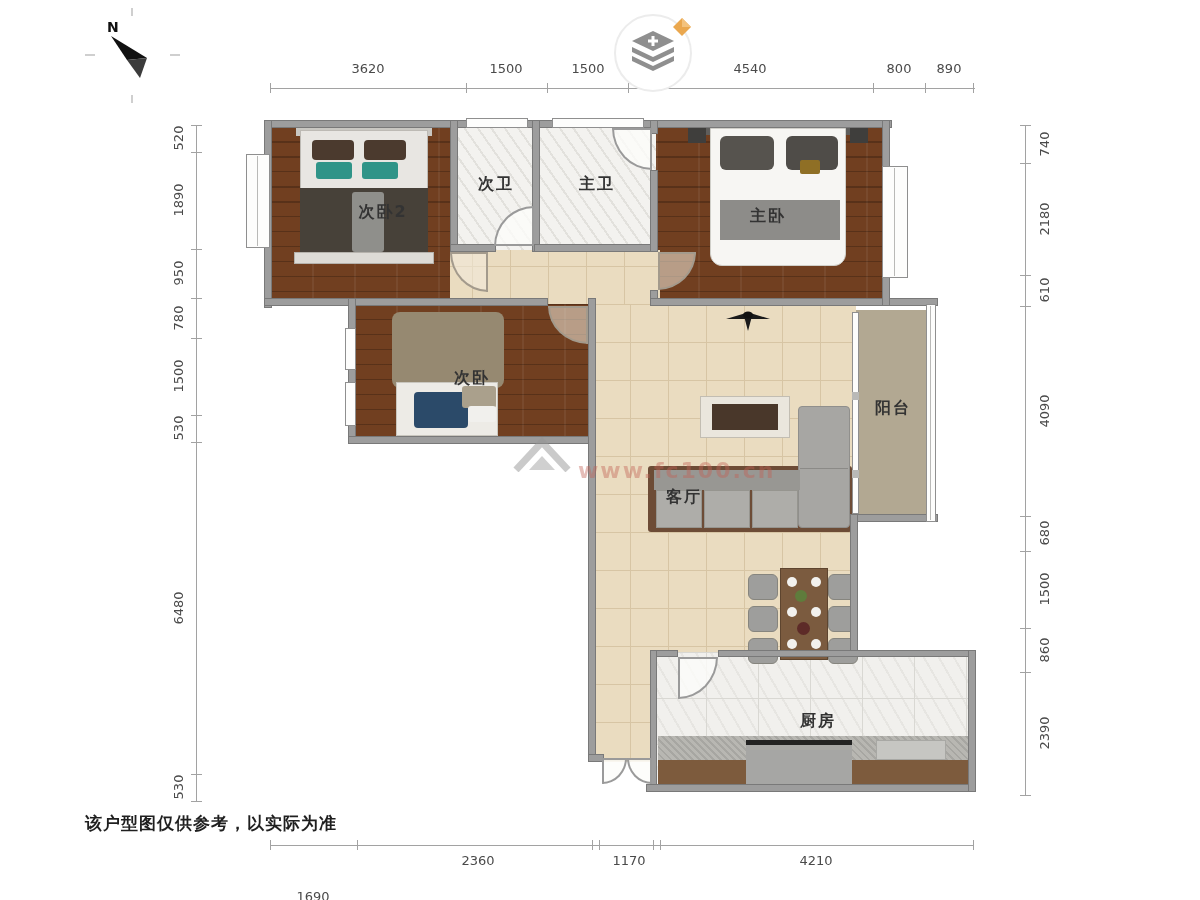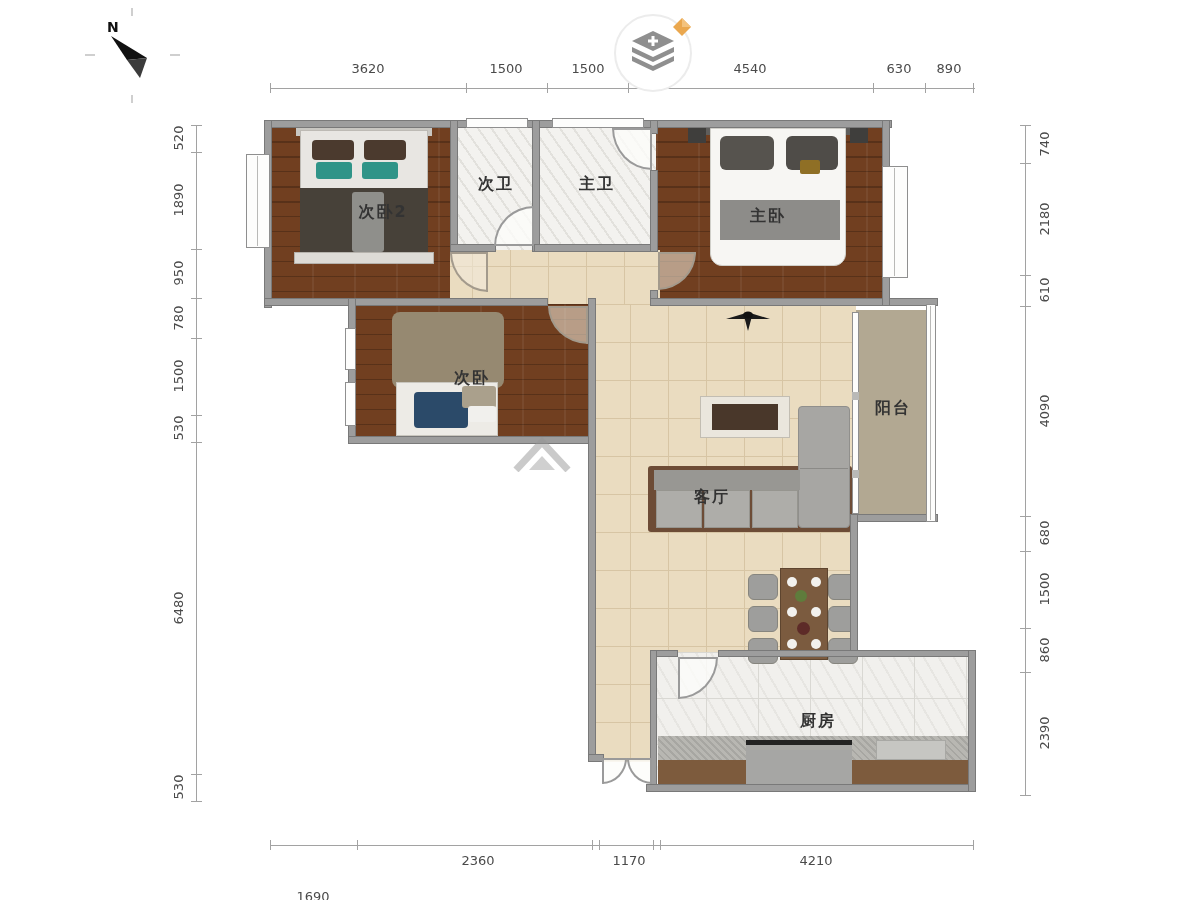--- a/index.html
+++ b/index.html
@@ -164,42 +164,43 @@
   <div class="arc" style="left:548px;top:306px;width:40px;height:38px;border-radius:0 0 0 100%"></div>
   <div class="arc arcw" style="left:678px;top:657px;width:40px;height:42px;border-radius:0 0 100% 0"></div>
   <div class="arc arcw" style="left:602px;top:758px;width:25px;height:26px;border-radius:0 0 100% 0"></div>
   <div class="arc arcw" style="left:627px;top:758px;width:25px;height:26px;border-radius:0 0 0 100%"></div>
 
   <div class="rlabel" style="left:383px;top:212px">次卧2</div>
   <div class="rlabel" style="left:496px;top:184px">次卫</div>
   <div class="rlabel" style="left:597px;top:184px">主卫</div>
   <div class="rlabel" style="left:768px;top:216px">主卧</div>
   <div class="rlabel" style="left:472px;top:378px">次卧</div>
-  <div class="rlabel" style="left:712px;top:497px">客厅</div>
+  <div class="rlabel" style="left:684px;top:497px">客厅</div>
   <div class="rlabel" style="left:893px;top:408px">阳台</div>
   <div class="rlabel" style="left:818px;top:721px">厨房</div>
 
   <svg class="abs" style="left:512px;top:424px" width="60" height="48" viewBox="0 0 60 48">
     <polyline points="4,46 30,18 56,46" fill="none" stroke="rgba(150,150,150,.5)" stroke-width="7"></polyline>
     <polygon points="17,46 30,32 43,46" fill="rgba(150,150,150,.45)"></polygon>
   </svg>
+  <div class="wm-text" style="left:578px;top:458px;font-size:22px;letter-spacing:2px">www.fc100.cn</div>
 
   <div class="dline" style="left:270px;top:88px;width:705px;height:1px"></div>
   <div class="tk" style="left:270px;top:83px;width:1px;height:10px"></div>
   <div class="tk" style="left:466px;top:83px;width:1px;height:10px"></div>
   <div class="tk" style="left:547px;top:83px;width:1px;height:10px"></div>
   <div class="tk" style="left:628px;top:83px;width:1px;height:10px"></div>
   <div class="tk" style="left:873px;top:83px;width:1px;height:10px"></div>
   <div class="tk" style="left:925px;top:83px;width:1px;height:10px"></div>
   <div class="tk" style="left:973px;top:83px;width:1px;height:10px"></div>
   <div class="dimh" style="left:368px;top:68px">3620</div>
   <div class="dimh" style="left:506px;top:68px">1500</div>
   <div class="dimh" style="left:588px;top:68px">1500</div>
   <div class="dimh" style="left:750px;top:68px">4540</div>
-  <div class="dimh" style="left:899px;top:68px">630</div>
+  <div class="dimh" style="left:899px;top:68px">800</div>
   <div class="dimh" style="left:949px;top:68px">890</div>
 
   <div class="dline" style="left:196px;top:125px;width:1px;height:676px"></div>
   <div class="tk" style="left:191px;top:125px;width:11px;height:1px"></div>
   <div class="tk" style="left:191px;top:152px;width:11px;height:1px"></div>
   <div class="tk" style="left:191px;top:249px;width:11px;height:1px"></div>
   <div class="tk" style="left:191px;top:298px;width:11px;height:1px"></div>
   <div class="tk" style="left:191px;top:338px;width:11px;height:1px"></div>
   <div class="tk" style="left:191px;top:415px;width:11px;height:1px"></div>
   <div class="tk" style="left:191px;top:442px;width:11px;height:1px"></div>
@@ -260,14 +261,15 @@
     <circle cx="43" cy="43" r="38" fill="#ffffff" stroke="#ececec" stroke-width="2"></circle>
     <polygon points="43,21 64,31 43,41 22,31" fill="#8f8f8f"></polygon>
     <rect x="38" y="29.5" width="10" height="3" fill="#fff"></rect>
     <rect x="41.5" y="26" width="3" height="10" fill="#fff"></rect>
     <polygon points="22,37 43,47 64,37 64,42 43,52 22,42" fill="#8f8f8f"></polygon>
     <polygon points="22,46 43,56 64,46 64,51 43,61 22,51" fill="#8f8f8f"></polygon>
     <polygon points="72,8 81,17 72,26 63,17" fill="#eaa74e"></polygon>
     <polygon points="72,8 81,17 72,17" fill="#f3c27d"></polygon>
   </svg>
 
+  <div class="disclaimer" style="left:85px;top:812px">该户型图仅供参考，以实际为准</div>
 
 </div>
 
 </body></html>

